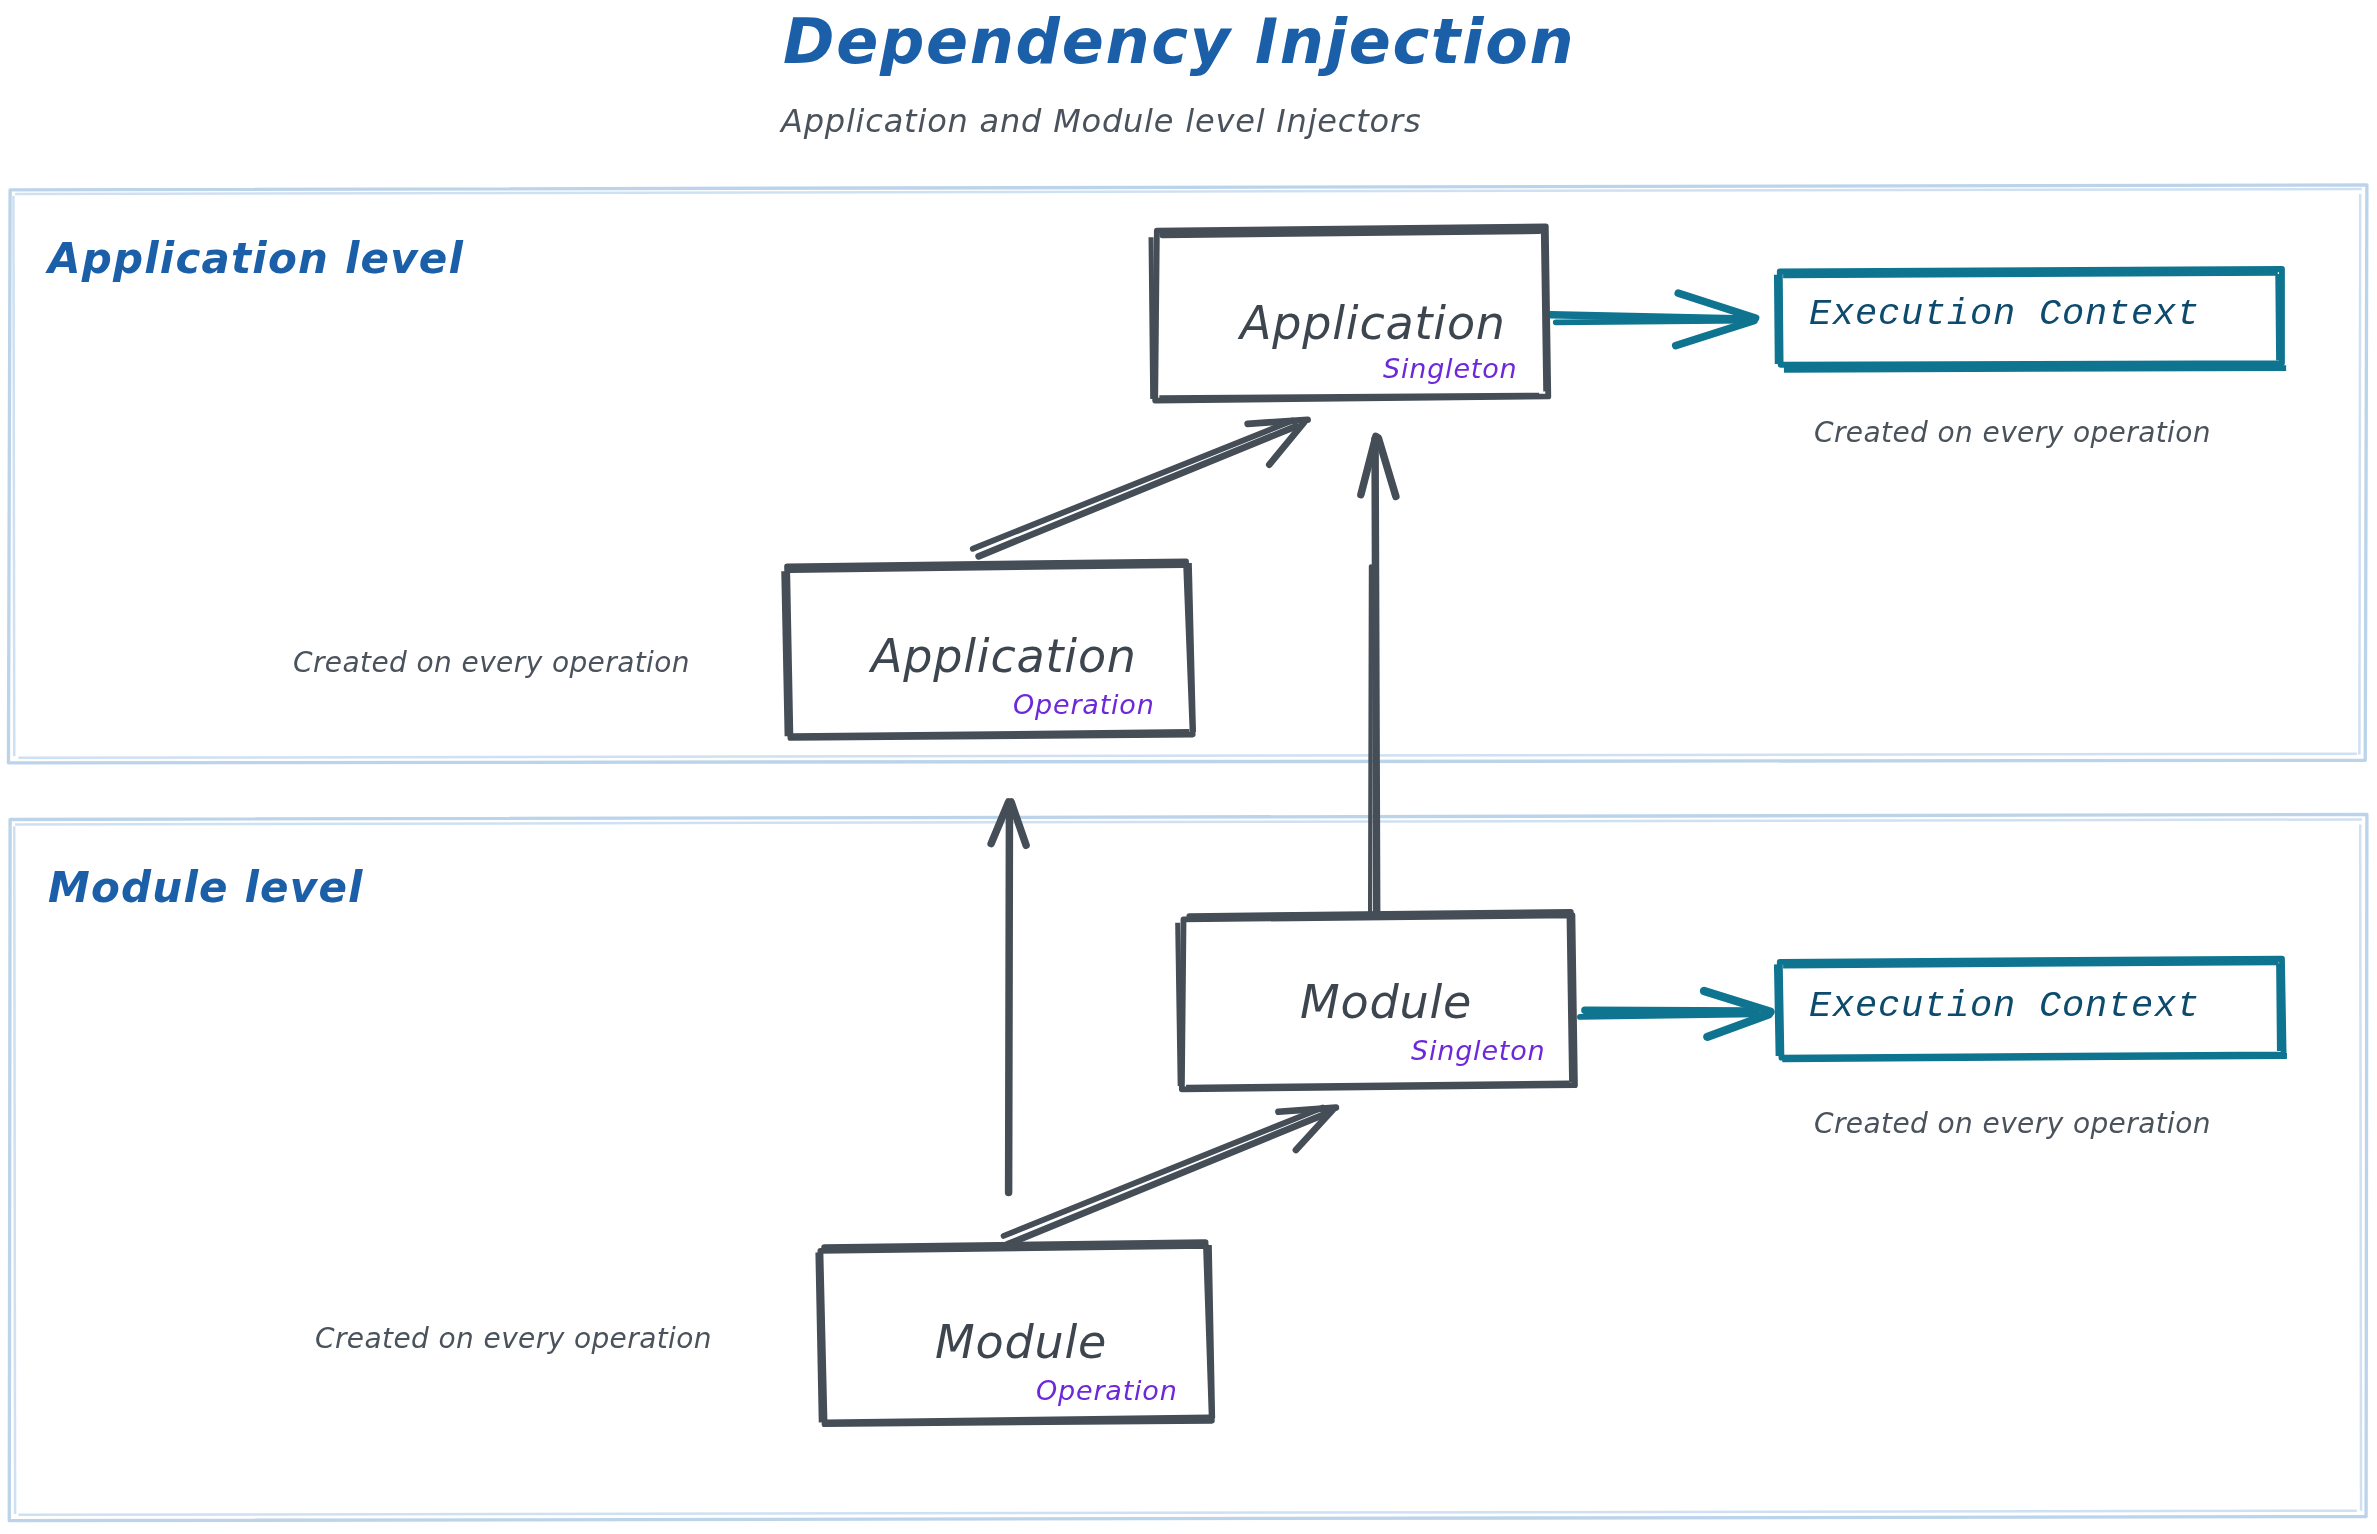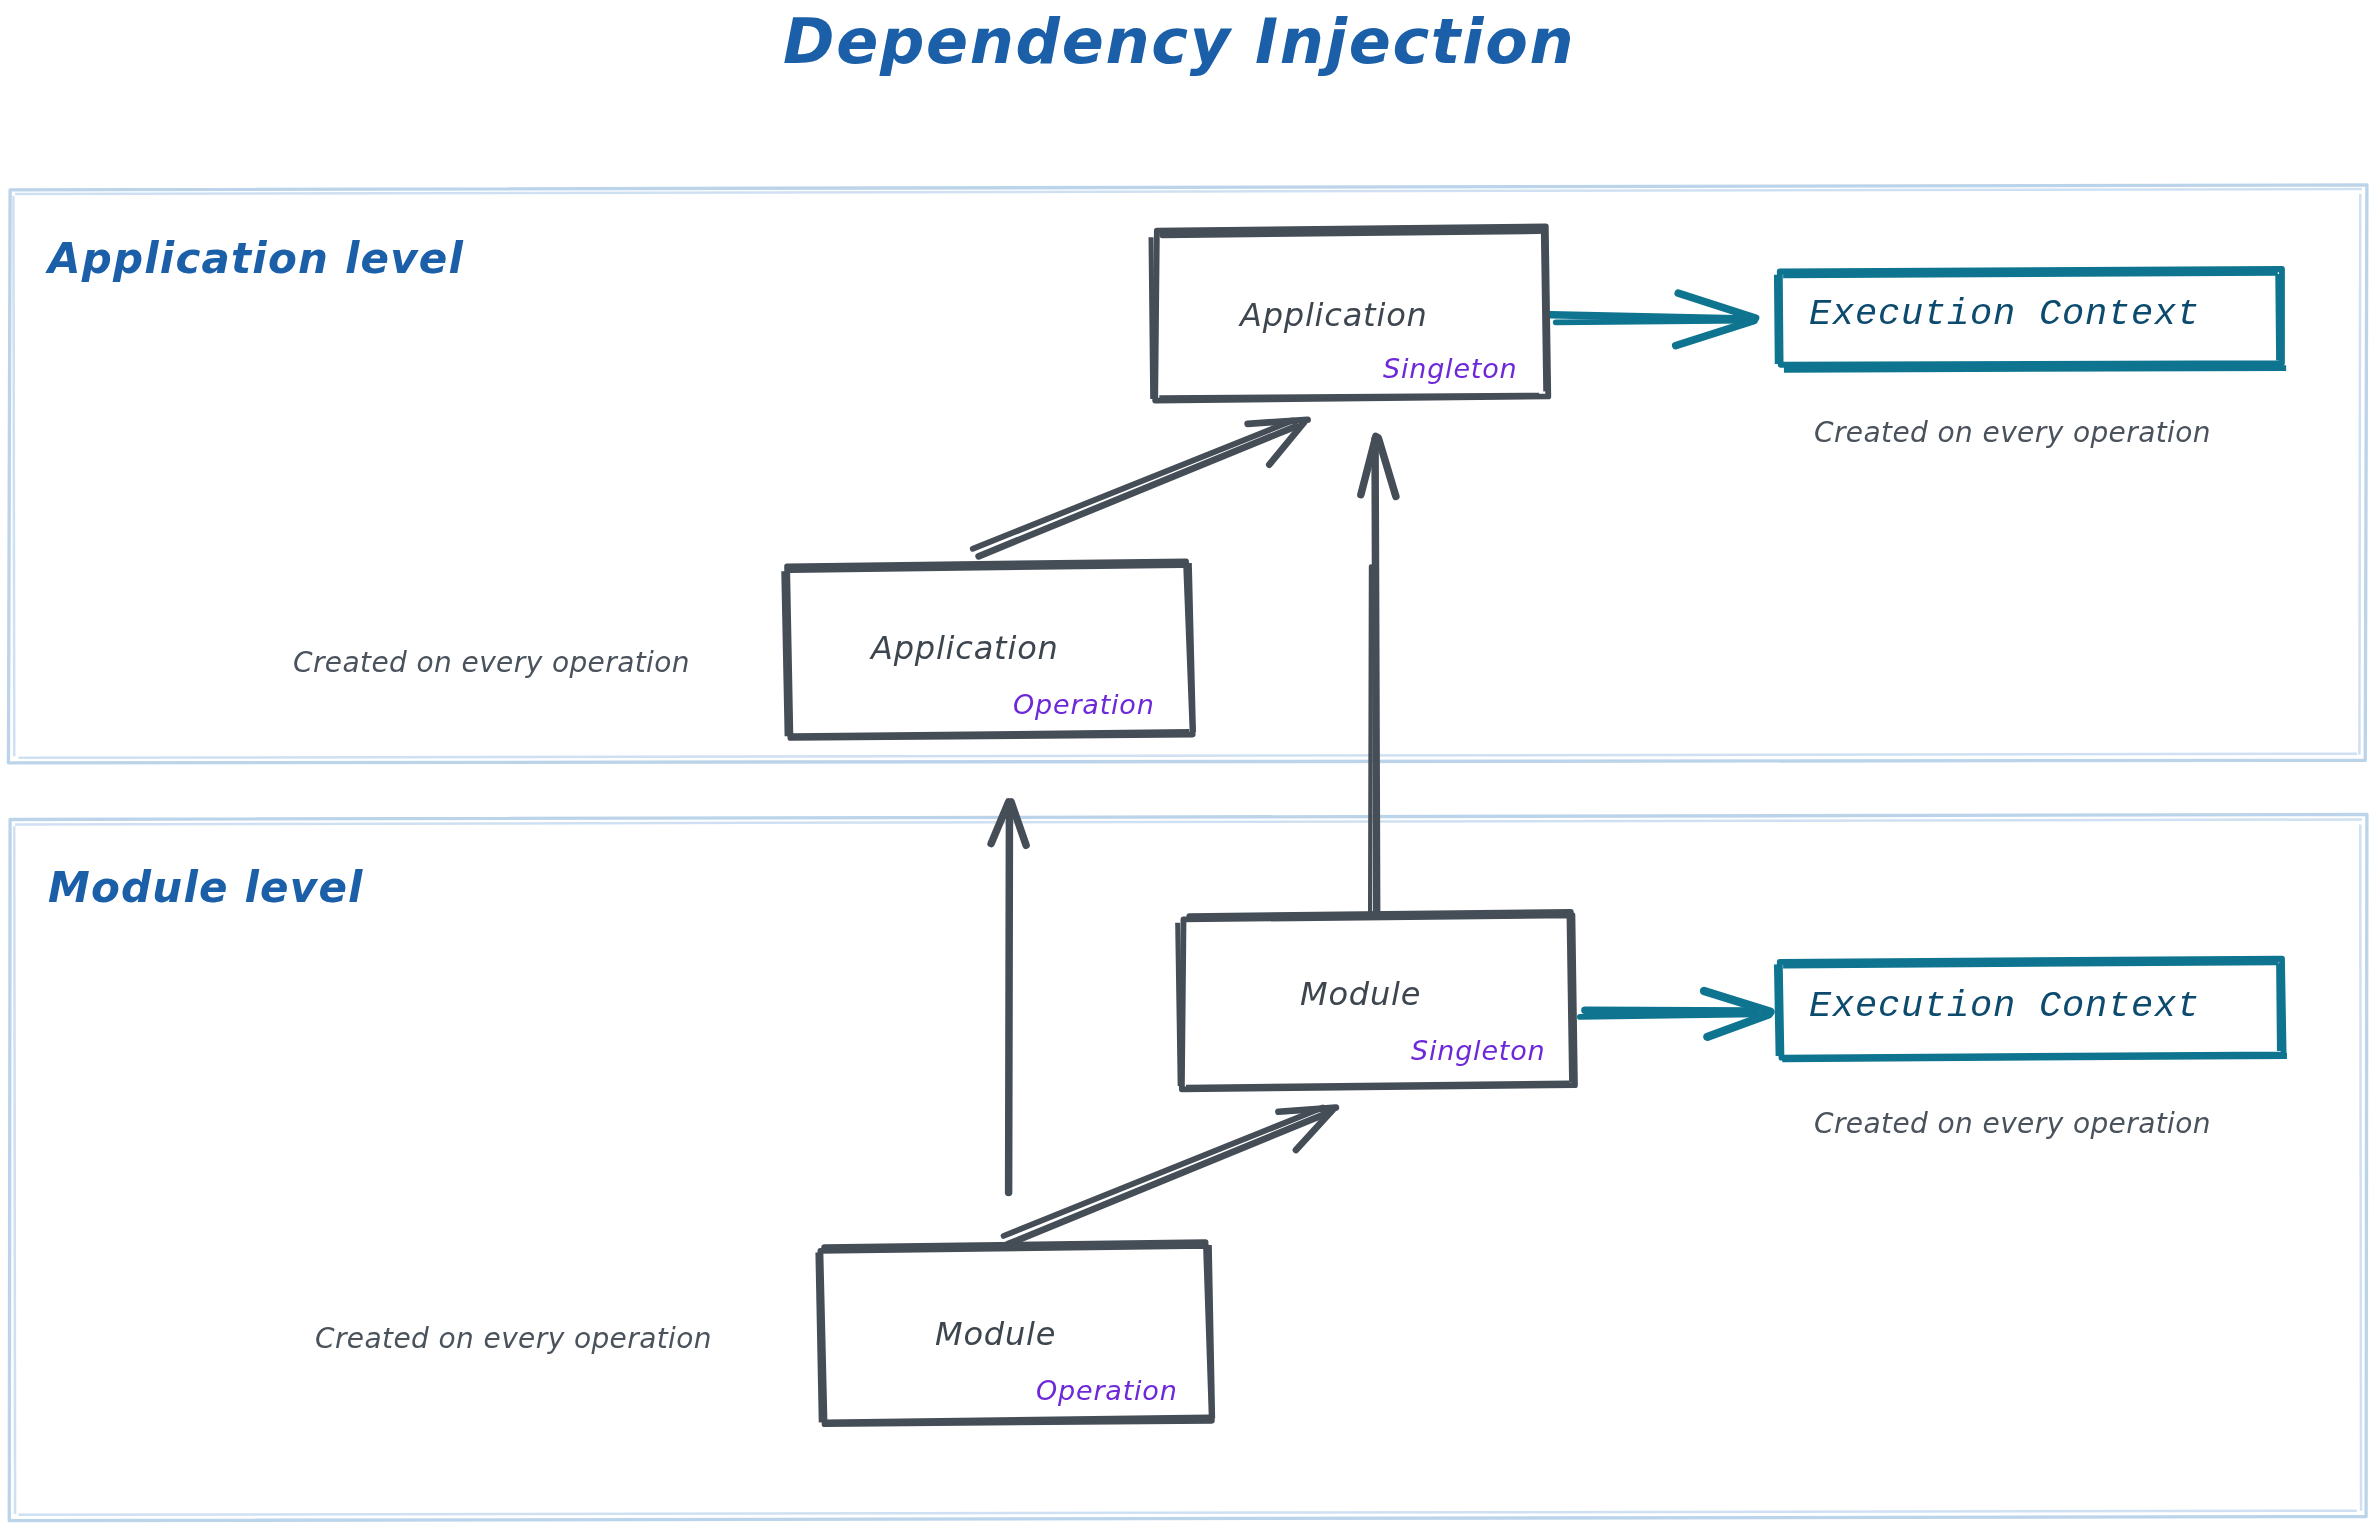--- a/index.html
+++ b/index.html
@@ -16,38 +16,39 @@
     color:#1b5fa8;font-size:62px;font-style:italic;font-weight:600;
     letter-spacing:1.7px;font-family:"DejaVu Sans","Liberation Sans",sans-serif;
   }
   .subtitle{
     color:#4a525c;font-size:32px;font-style:italic;letter-spacing:0.8px;
   }
   .panel-label{
     color:#1b5fa8;font-size:42px;font-style:italic;font-weight:600;letter-spacing:1.2px;
   }
   .box-title{
-    color:#3d454e;font-size:32px;font-style:italic;letter-spacing:0.8px;
+    color:#3d454e;font-size:46px;font-style:italic;letter-spacing:0.8px;
   }
   .box-badge{
     color:#6d28d9;font-size:27px;font-style:italic;letter-spacing:0.8px;
   }
   .ec-title{
     color:#0c4a6e;font-size:37px;font-style:italic;letter-spacing:0.8px;font-family:Liberation Mono, monospace;
   }
   .note{
     color:#4a525c;font-size:28px;font-style:italic;letter-spacing:0.4px;margin-top:6px;
   }
 </style>
 </head>
 <body>
 
 <div id="stage">
 
   <div class="txt title" style="left:783px;top:5px;">Dependency Injection</div>
+  <div class="txt subtitle" style="left:781px;top:102px;">Application and Module level Injectors</div>
 
   <svg class="layer" viewBox="0 0 2854 1842" width="2377" height="1534">
 
     <g>
       <path d="M12 228 L2842 222 L2840 913 L10 916 Z" fill="none" stroke="#bcd4ea" stroke-width="4" stroke-linejoin="round"></path>
       <path d="M18 233 L2836 227" fill="none" stroke="#cfe0f2" stroke-width="3"></path>
       <path d="M2834 233 L2833 906" fill="none" stroke="#cfe0f2" stroke-width="3"></path>
       <path d="M16 235 L17 908" fill="none" stroke="#cfe0f2" stroke-width="3"></path>
       <path d="M22 910 L2830 905" fill="none" stroke="#cfe0f2" stroke-width="3"></path>
     </g>

